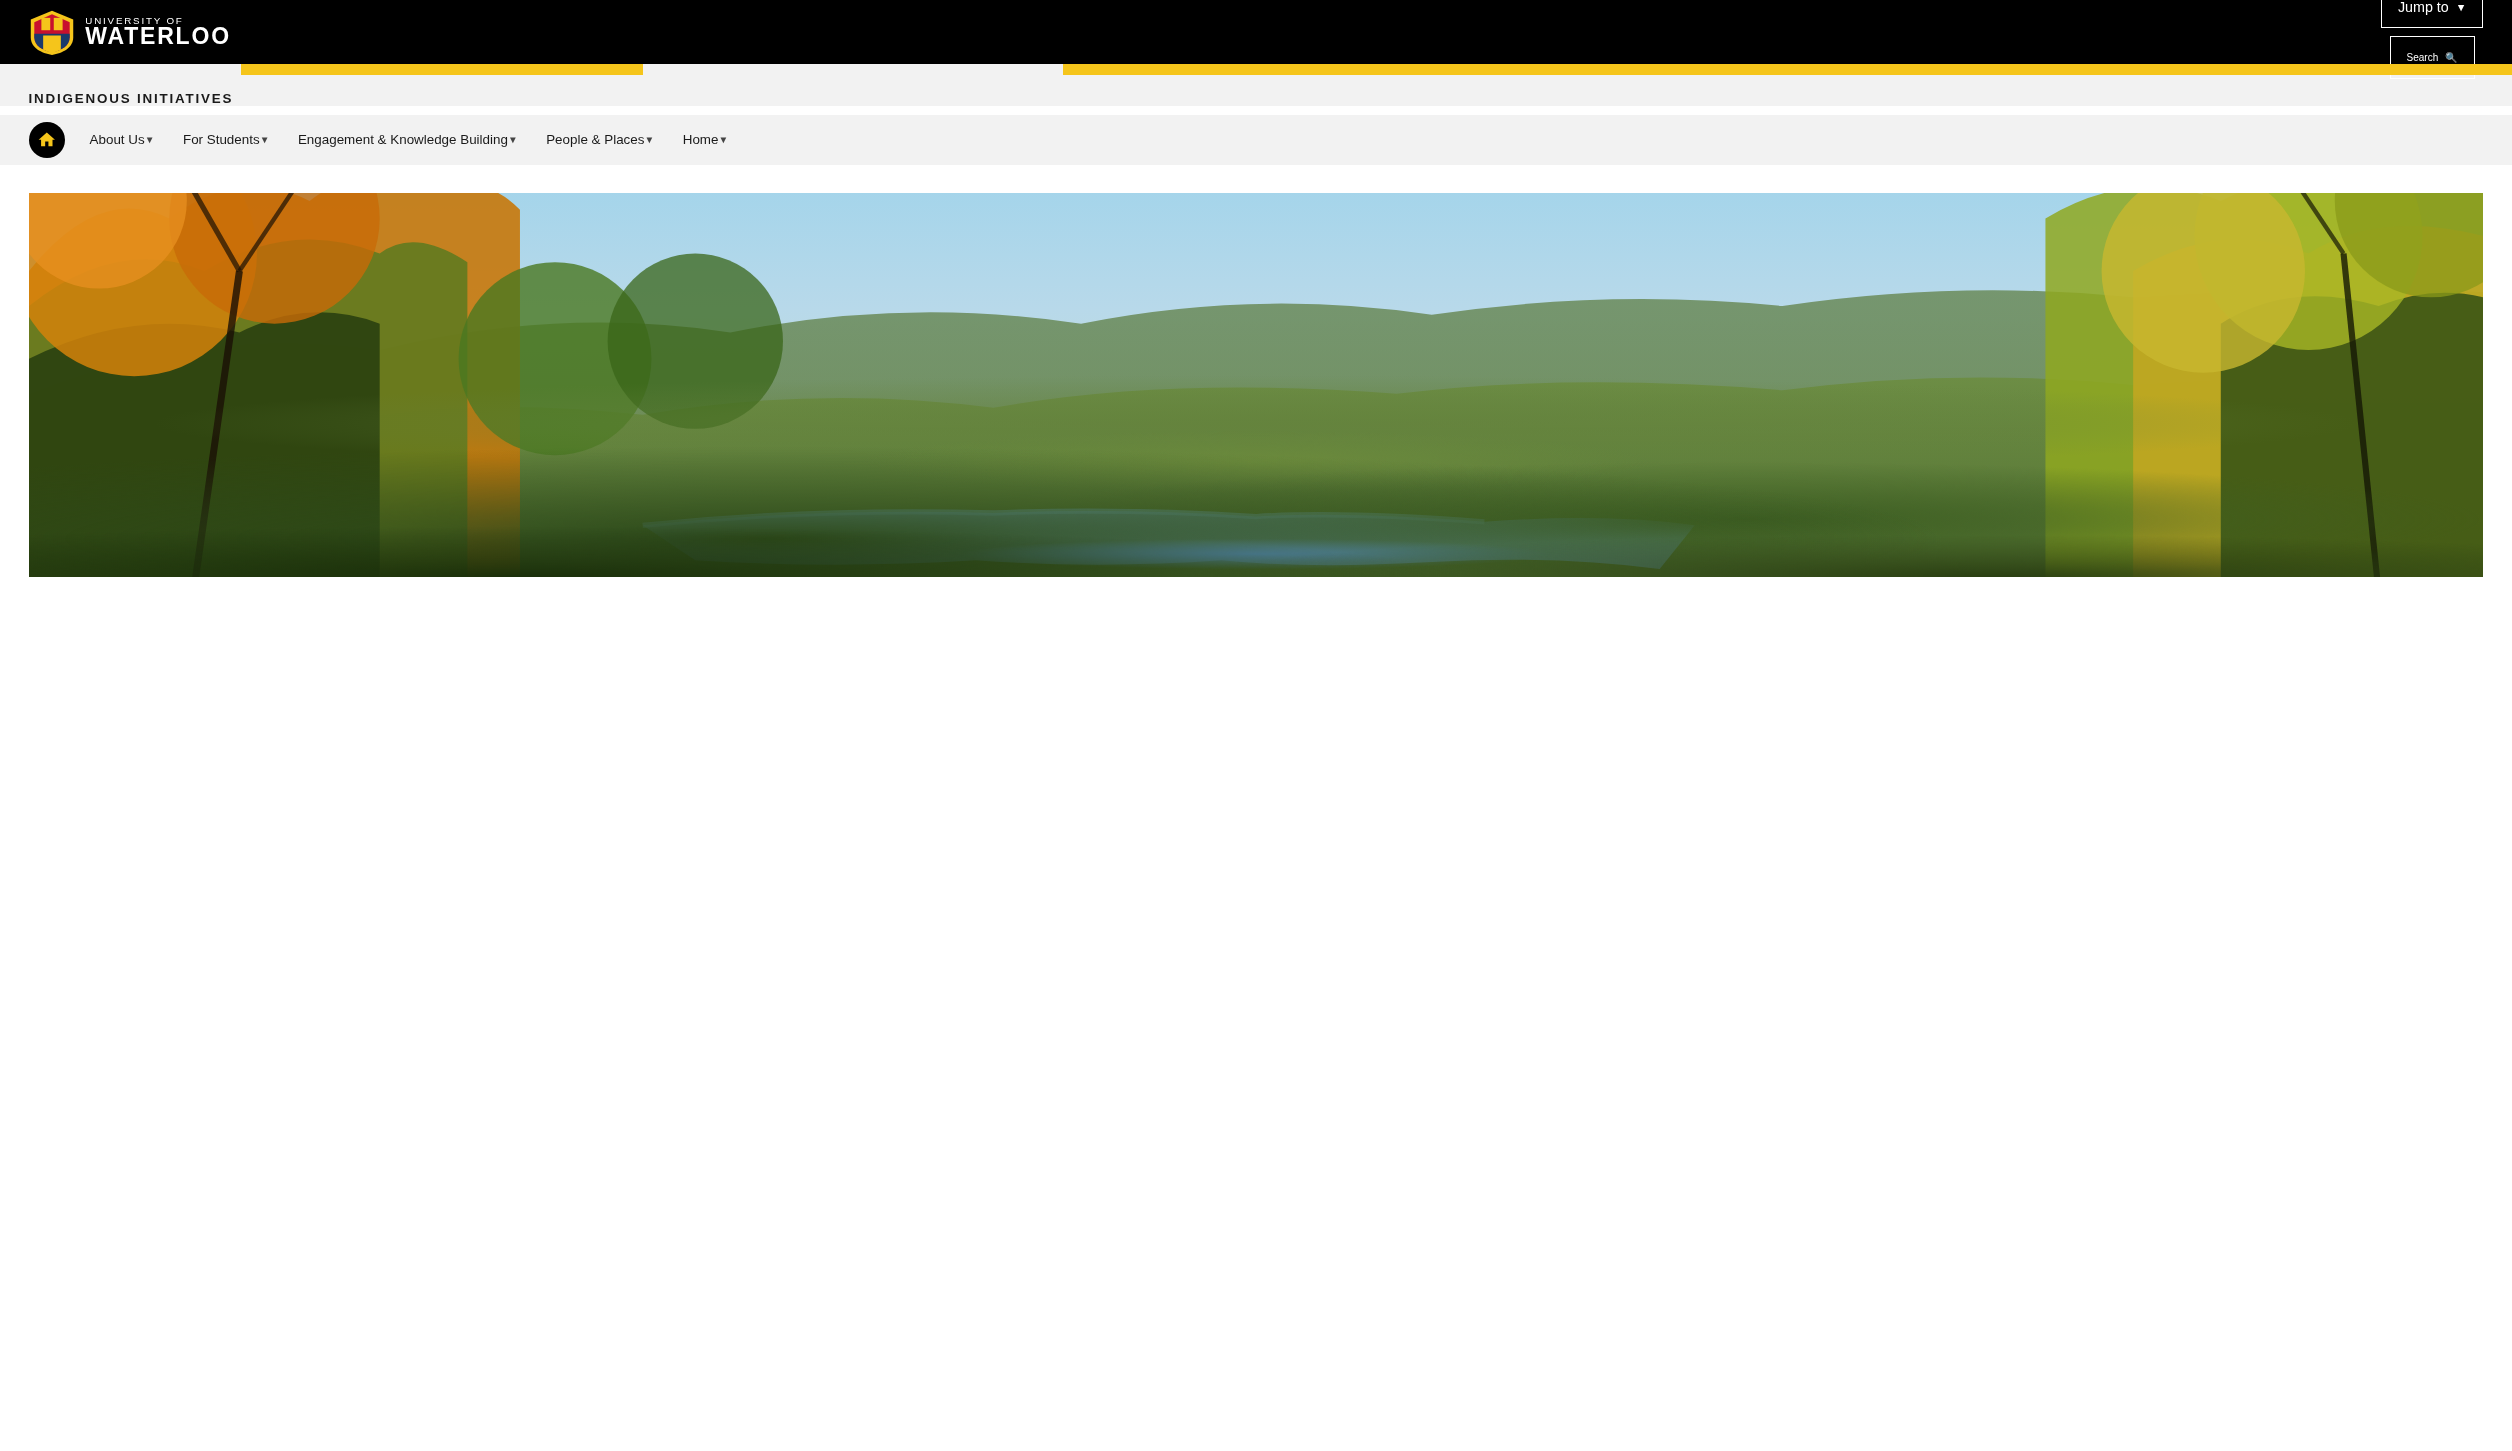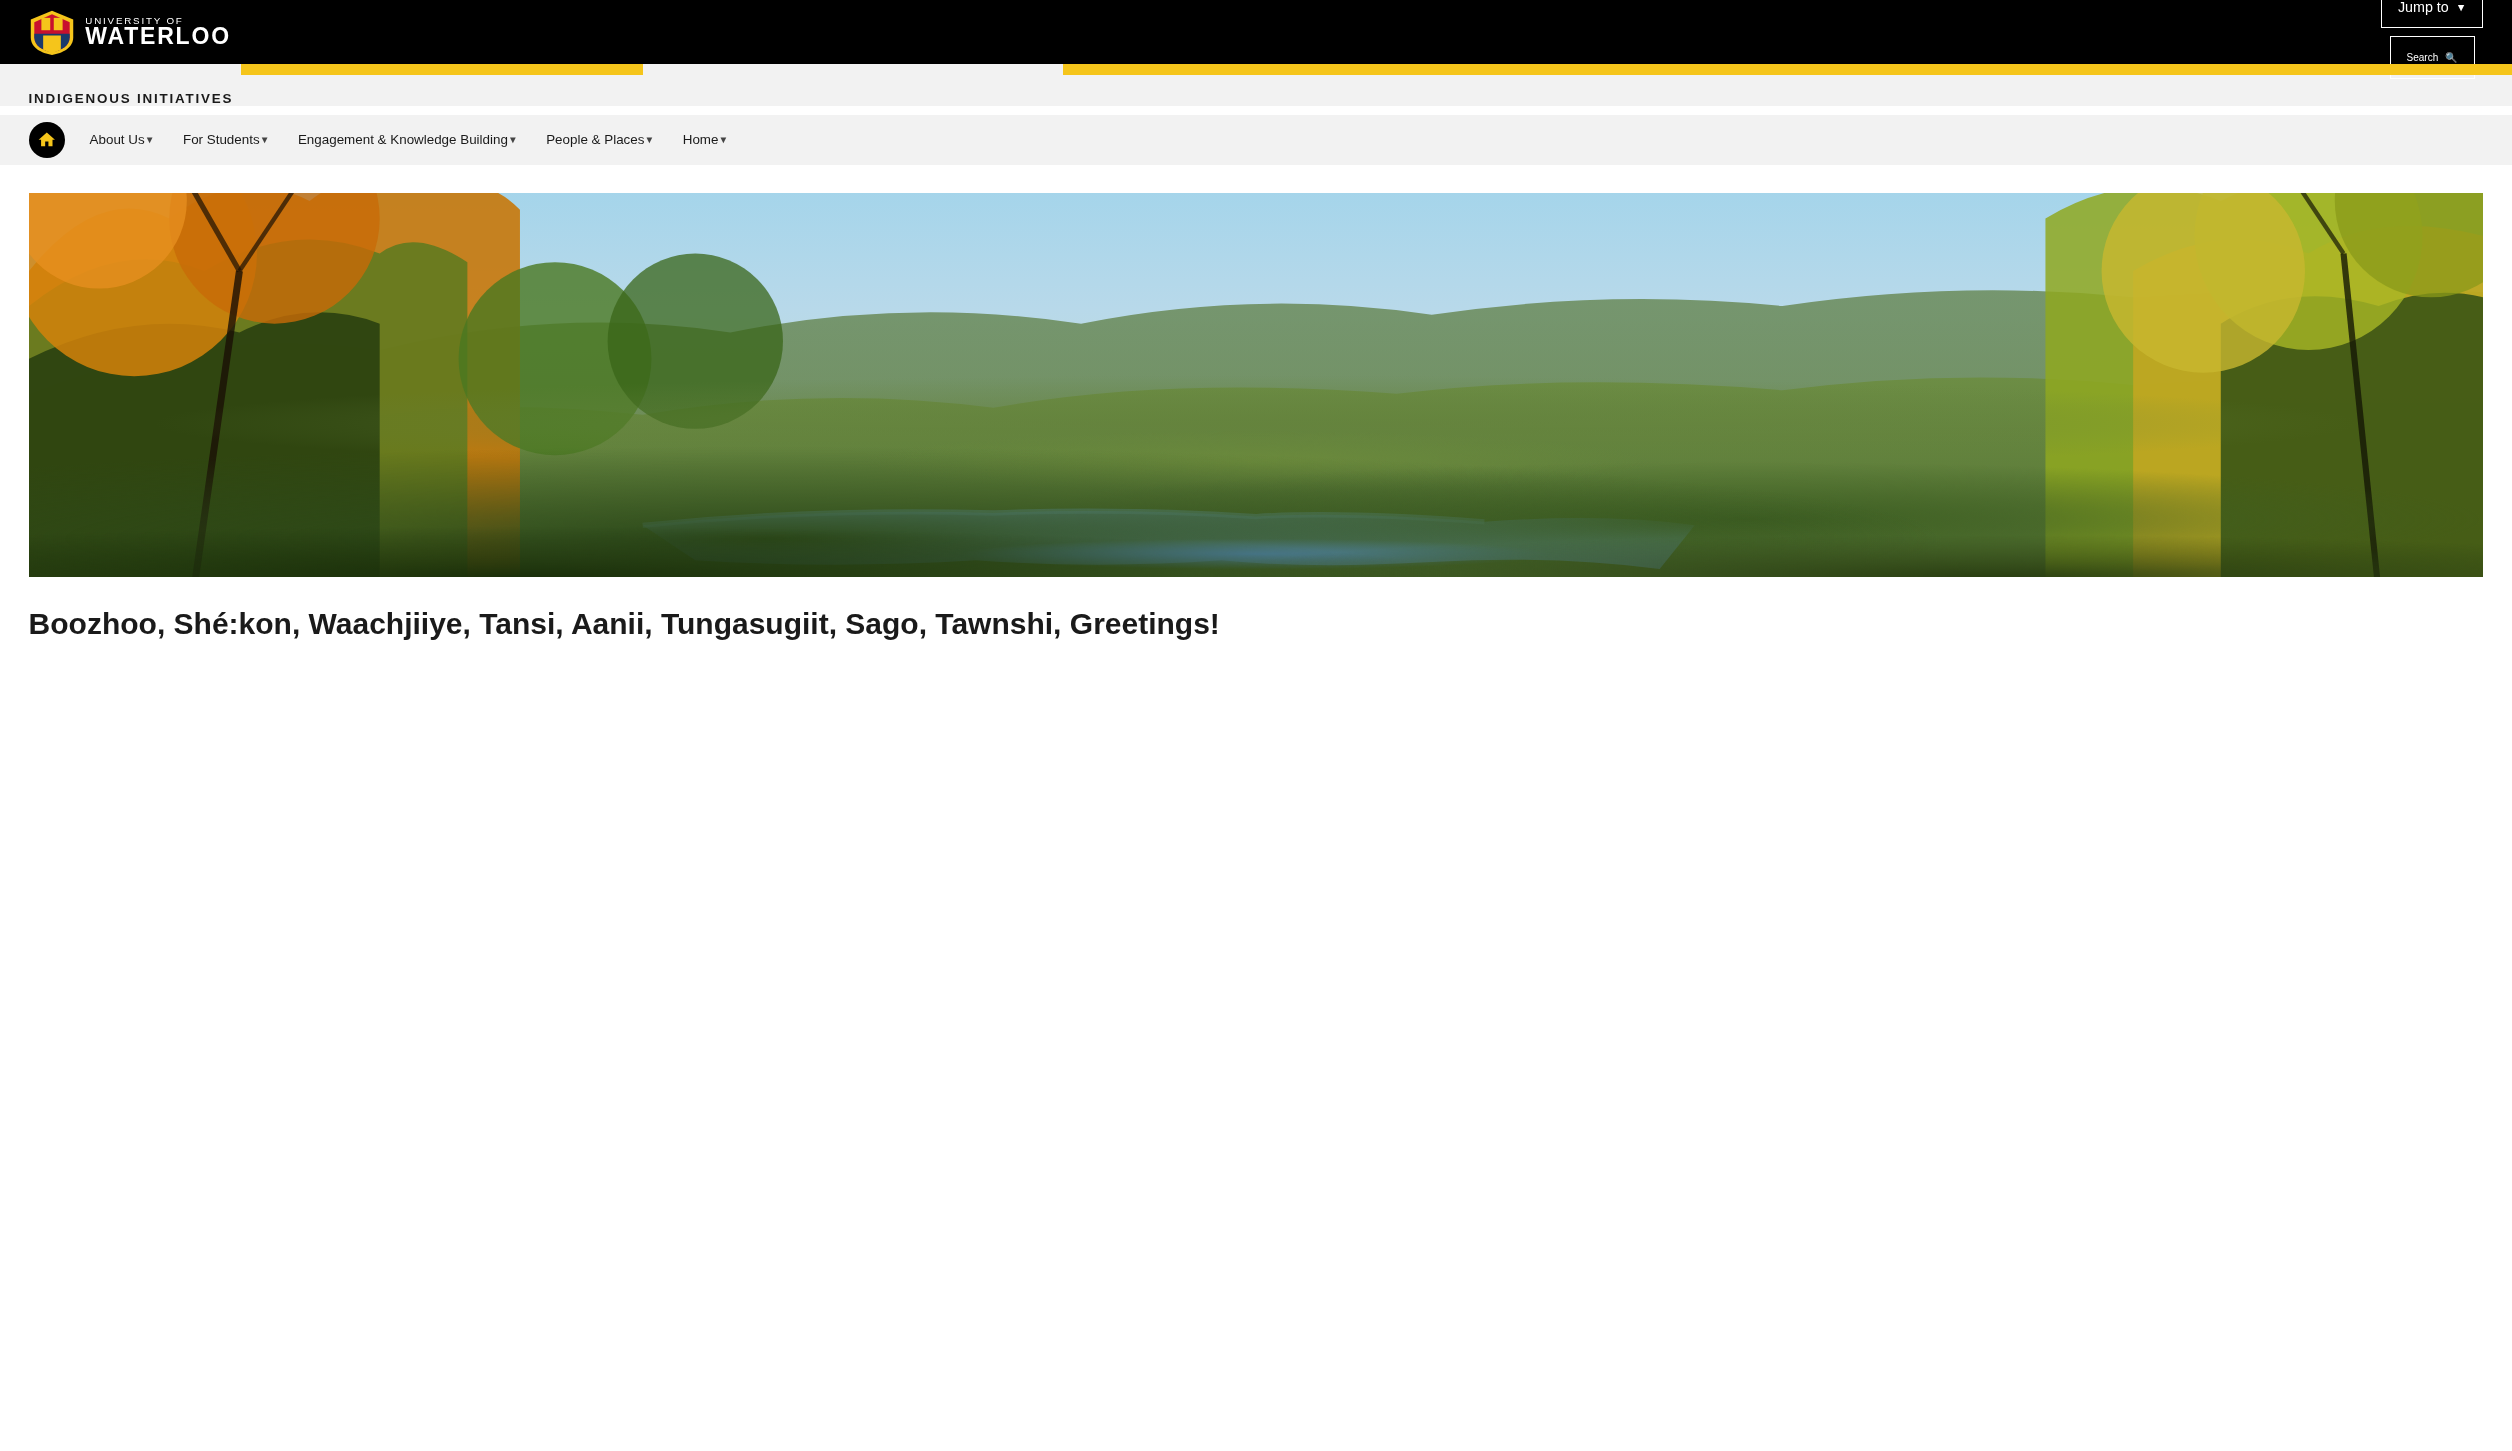--- a/index.html
+++ b/index.html
@@ -351,15 +351,14 @@
 
         <line x1="80" y1="430" x2="120" y2="150" stroke="#1a1005" stroke-width="4" opacity="0.8"></line>
         <line x1="120" y1="150" x2="80" y2="80" stroke="#1a1005" stroke-width="3" opacity="0.7"></line>
         <line x1="120" y1="150" x2="160" y2="90" stroke="#1a1005" stroke-width="2.5" opacity="0.7"></line>
         <line x1="1350" y1="430" x2="1320" y2="140" stroke="#151805" stroke-width="3.5" opacity="0.8"></line>
         <line x1="1320" y1="140" x2="1280" y2="80" stroke="#151805" stroke-width="2.5" opacity="0.7"></line>
       </svg>
     </div>
   </div>
 
-  <h2 class="greeting-text">Boozhoo, Shé:kon, Waachjiiye, Tansi, Aanii, Tungasugiit, Sago, Tawnshi, Greetings!</h2>
 </main>
 
 
 </body></html>

